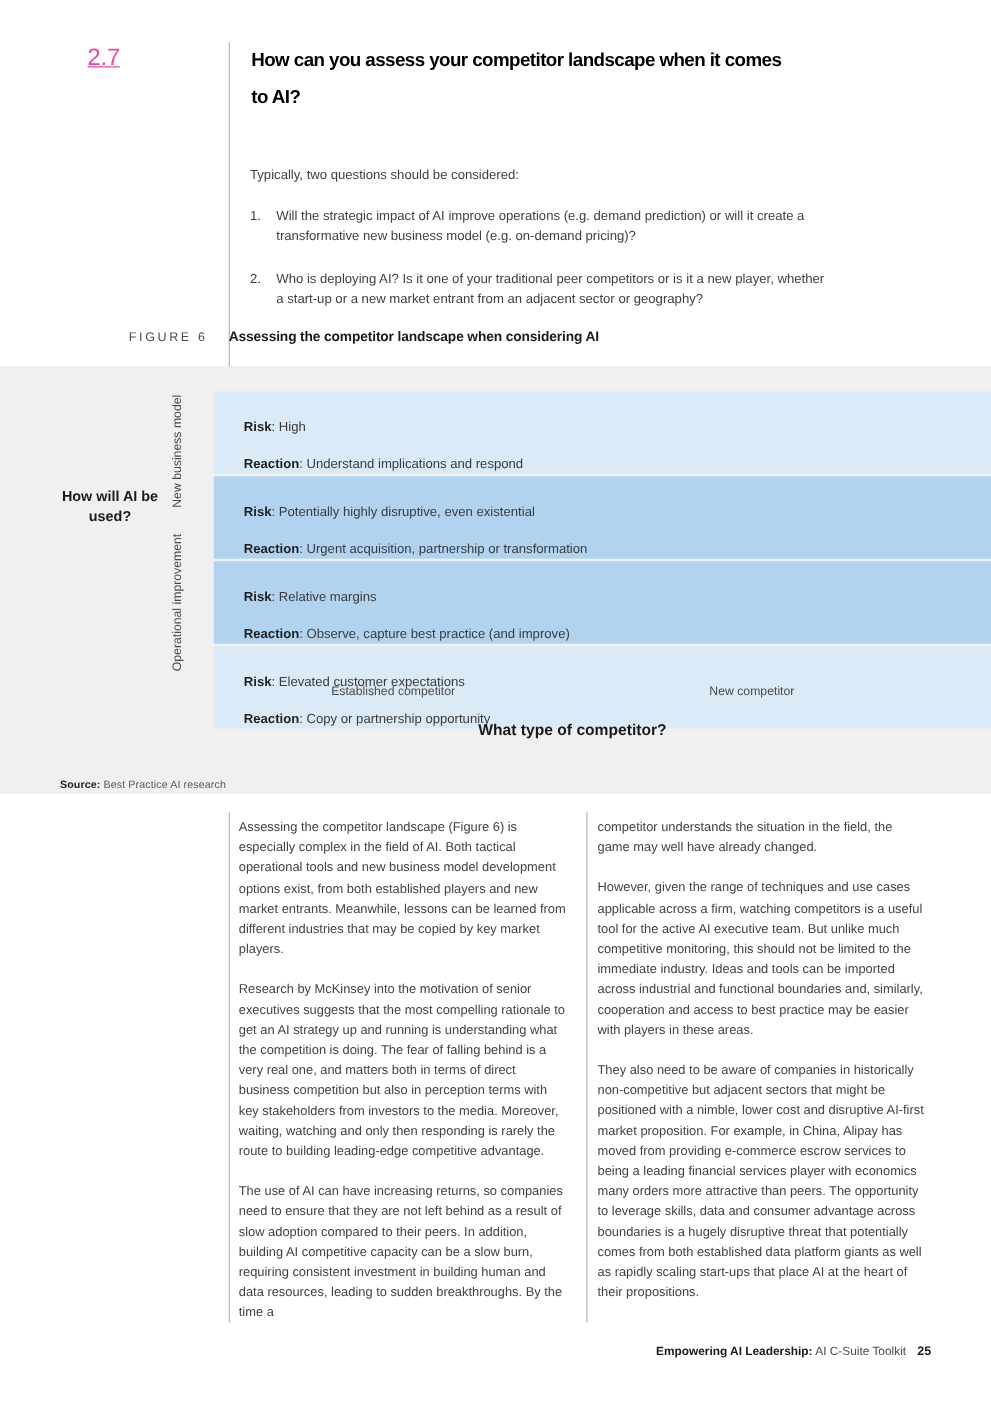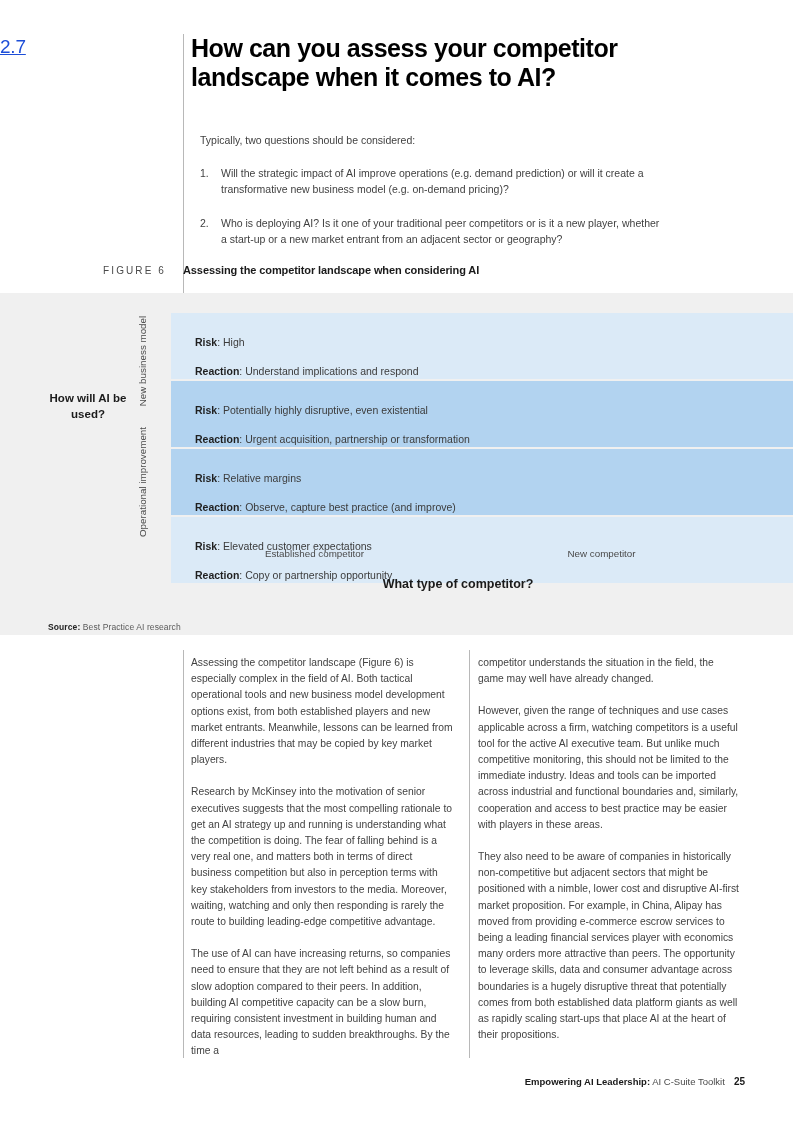--- a/index.html
+++ b/index.html
@@ -20,33 +20,33 @@
   
   .section-head {
     position: absolute;
     left: 0;
     top: 34px;
     width: 793px;
     display: flex;
   }
   .sec-num {
     width: 183px;
-    text-align: left;
+    text-align: center;
     padding-right: 17px;
     box-sizing: border-box;
     font-size: 19px;
-    color: #1d4ed8;
+    color: #ec4899;
     line-height: 26px;
     letter-spacing: -0.2px;
     text-decoration: underline;
   }
   .sec-title {
     flex: 1;
-    padding-left: 8px;
-    font-size: 25px;
+    padding-left: 18px;
+    font-size: 15px;
     font-weight: bold;
     color: #000000;
     line-height: 29px;
     letter-spacing: -0.45px;
     max-width: 440px;
   }
 
   
   .head-rule {
     position: absolute;

